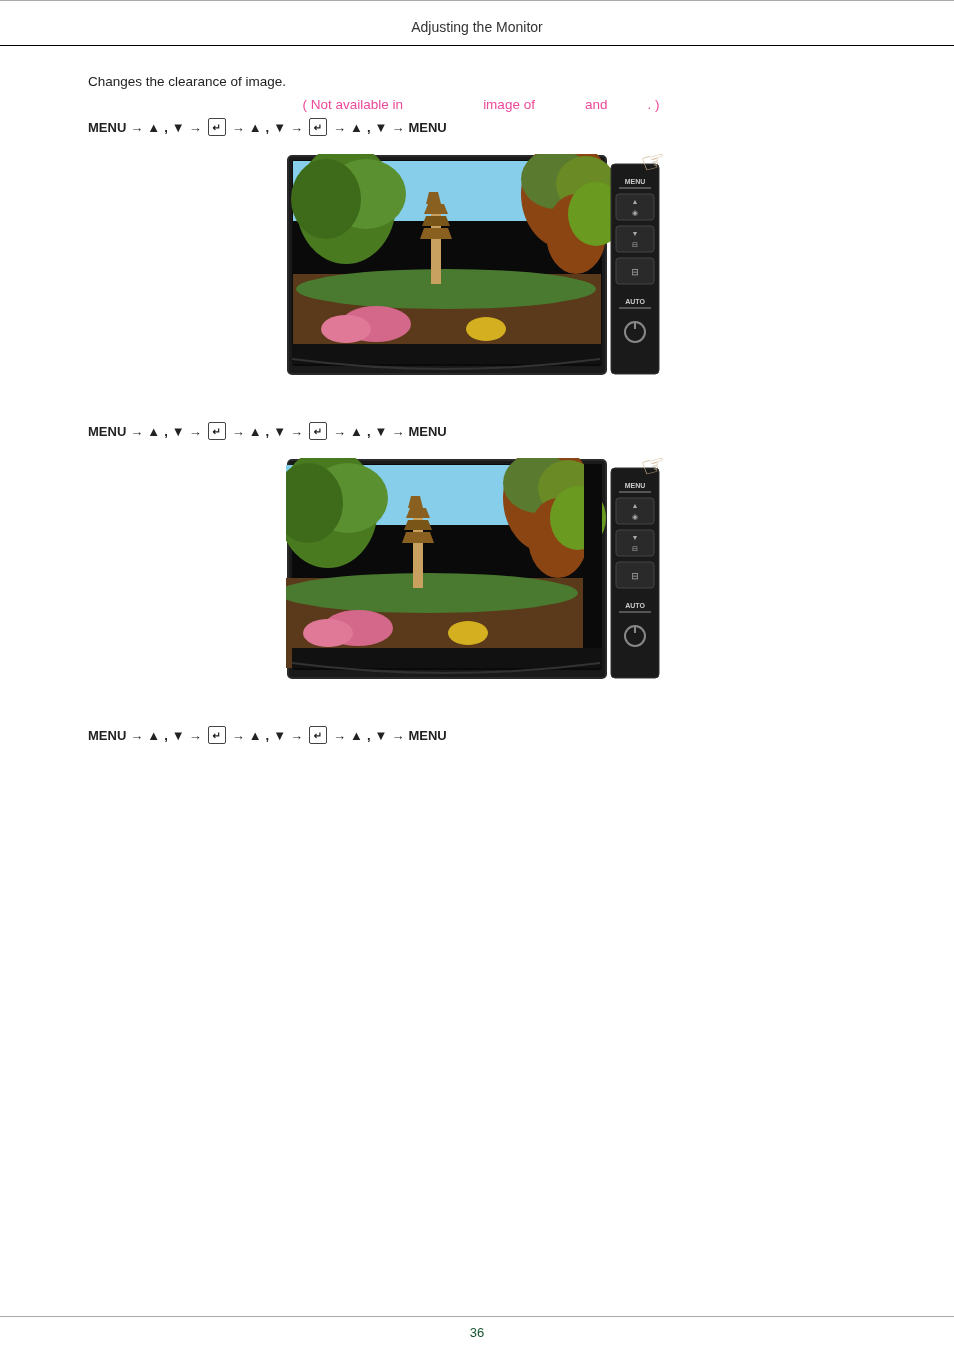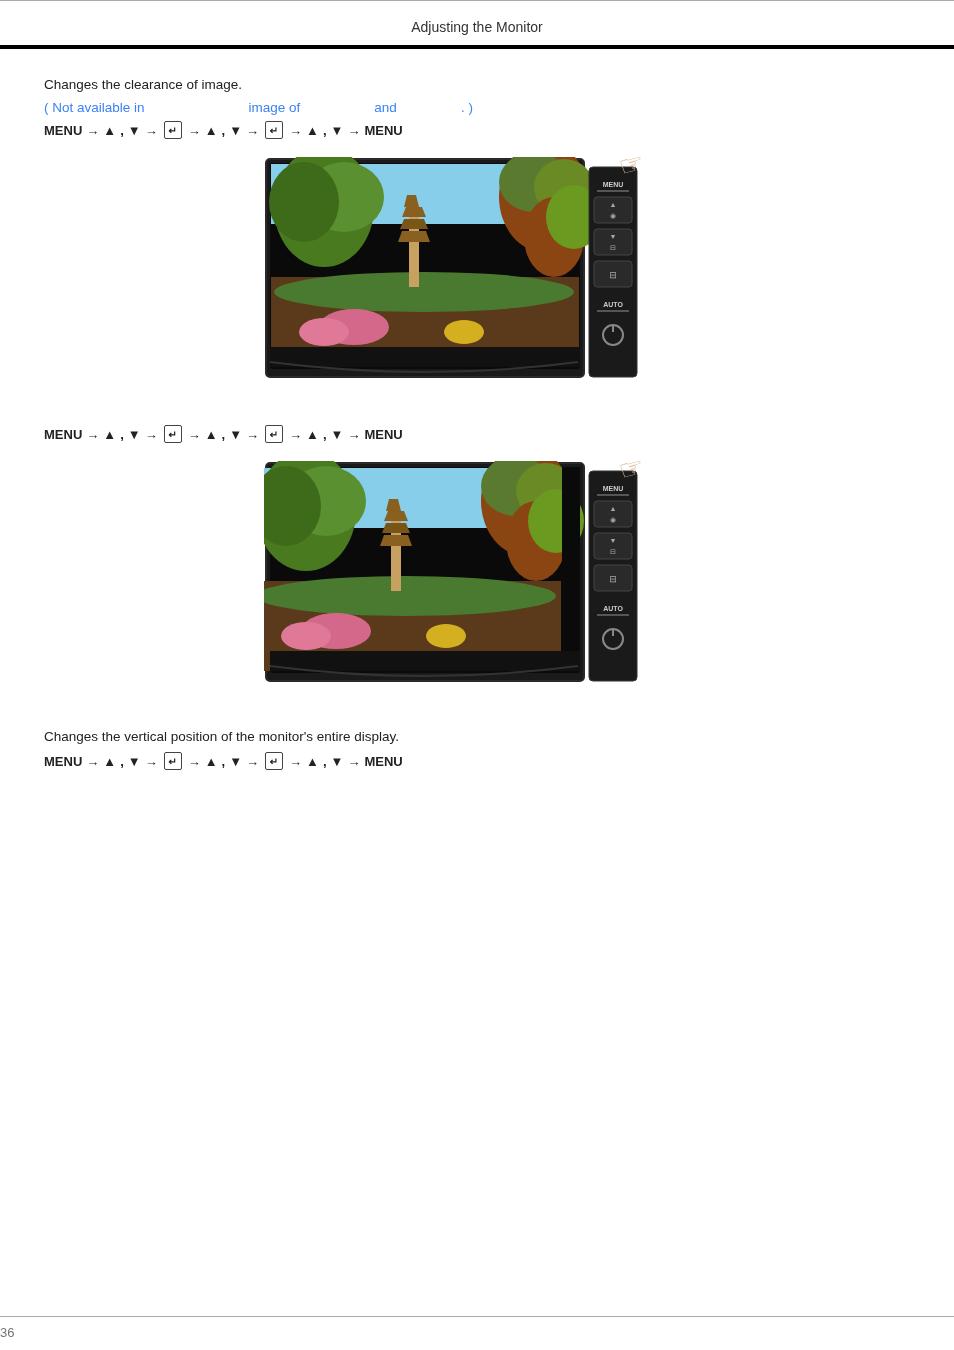--- a/index.html
+++ b/index.html
@@ -27,48 +27,49 @@
       width: 100%;
       border-top: 1px solid #aaa;
       margin-top: 0;
     }
 
     .page-header {
       text-align: center;
       padding: 18px 0 10px 0;
       font-size: 14px;
       color: #333;
-      border-bottom: 4px solid #000000;
+      border-bottom: 1px solid #000000;
       margin-bottom: 0;
     }
 
     
     .content {
-      padding: 28px 80px 20px 44px;
+      padding: 28px 80px 20px 88px;
       flex: 1;
     }
 
     .section {
       margin-bottom: 24px;
     }
 
     .description-text {
       font-size: 13.5px;
       color: #222;
       margin-bottom: 8px;
     }
 
     .not-available-line {
       font-size: 13.5px;
-      color: #3b82f6;
+      color: #ec4899;
       margin-bottom: 6px;
       display: flex;
-      gap: 12px;
+      gap: 0;
       flex-wrap: wrap;
       align-items: baseline;
+      justify-content: center;
     }
 
     .nav-sequence {
       font-size: 13px;
       color: #222;
       margin-bottom: 18px;
       display: flex;
       align-items: center;
       flex-wrap: wrap;
       gap: 2px;
@@ -103,24 +104,24 @@
     }
 
     
     .bottom-rule {
       width: 100%;
       border-top: 1px solid #aaa;
       margin-top: auto;
     }
 
     .page-footer {
-      text-align: left;
+      text-align: center;
       padding: 8px 0 10px 0;
       font-size: 13px;
-      color: #737373;
+      color: #14532d;
     }
 
     .not-available-gap {
       display: inline-block;
       width: 80px;
     }
     .not-available-gap2 {
       display: inline-block;
       width: 50px;
     }
@@ -319,21 +320,20 @@
           <rect x="333" y="153" width="32" height="2" fill="#555"></rect>
           <circle cx="349" cy="178" r="10" fill="none" stroke="#888" stroke-width="2"></circle>
           <line x1="349" y1="168" x2="349" y2="175" stroke="#888" stroke-width="2"></line>
 
           <text x="358" y="20" font-size="28" fill="#d4b896" font-family="serif" transform="rotate(-15, 358, 20)">☞</text>
         </svg>
       </div>
     </div>
 
     <div class="section">
-      <p class="description-text">Changes the vertical position of the monitor's entire display.</p>
       <div class="nav-sequence">
         <span class="nav-seq-text">MENU</span>
         <span class="arrow">→</span>
         <span class="nav-seq-text">▲</span>
         <span class="arrow">,</span>
         <span class="nav-seq-text">▼</span>
         <span class="arrow">→</span>
         <span class="btn-icon">↵</span>
         <span class="arrow">→</span>
         <span class="nav-seq-text">▲</span>

